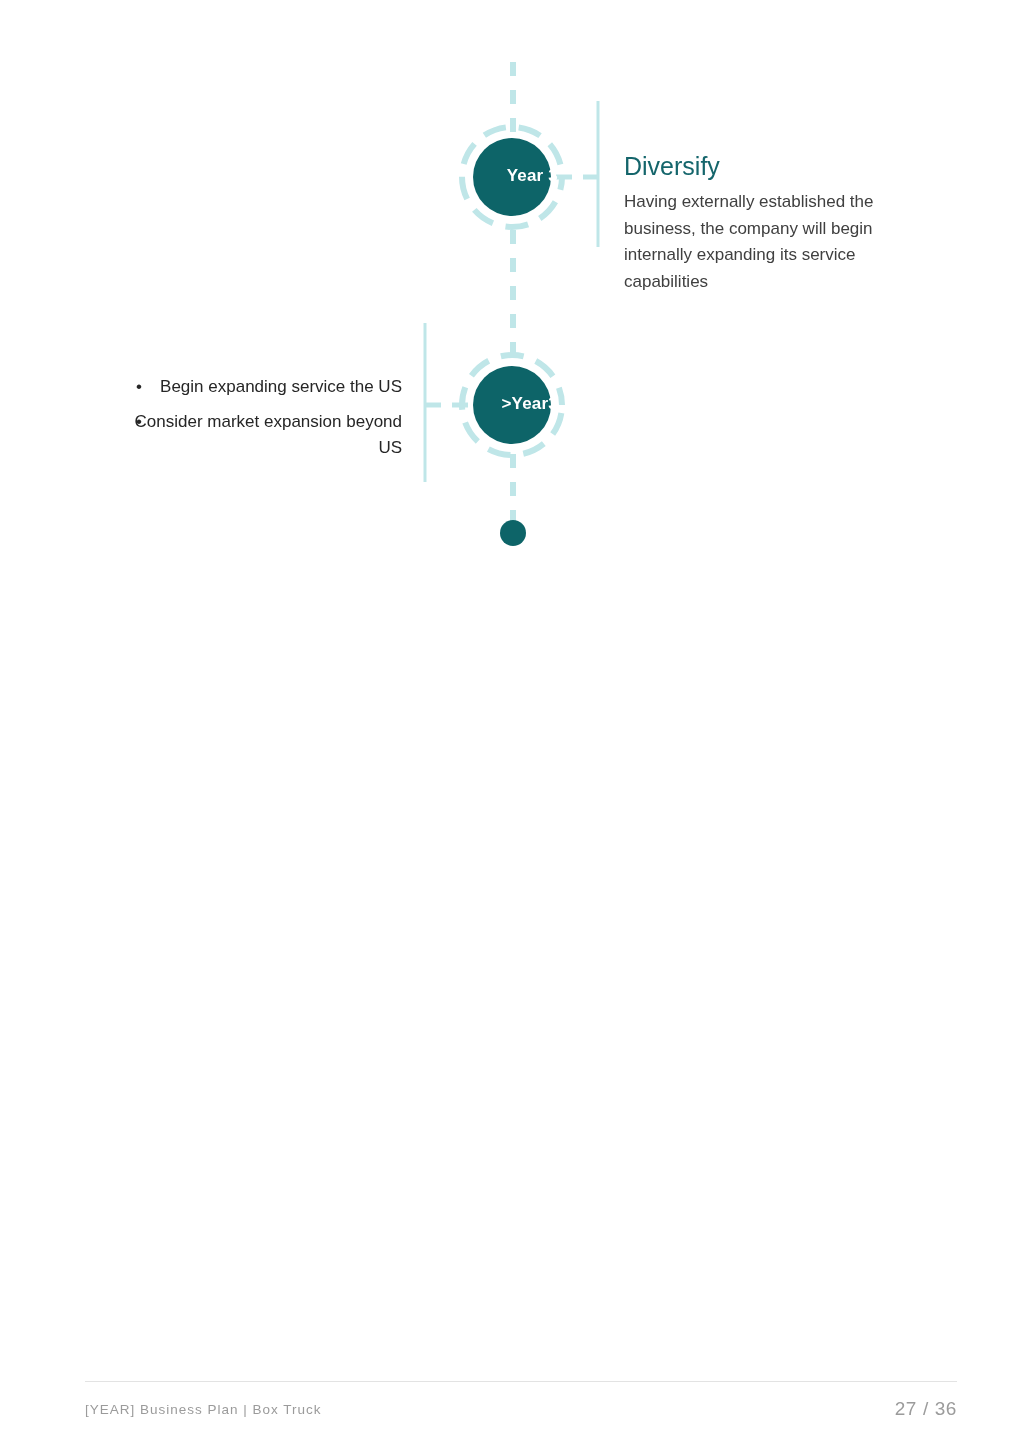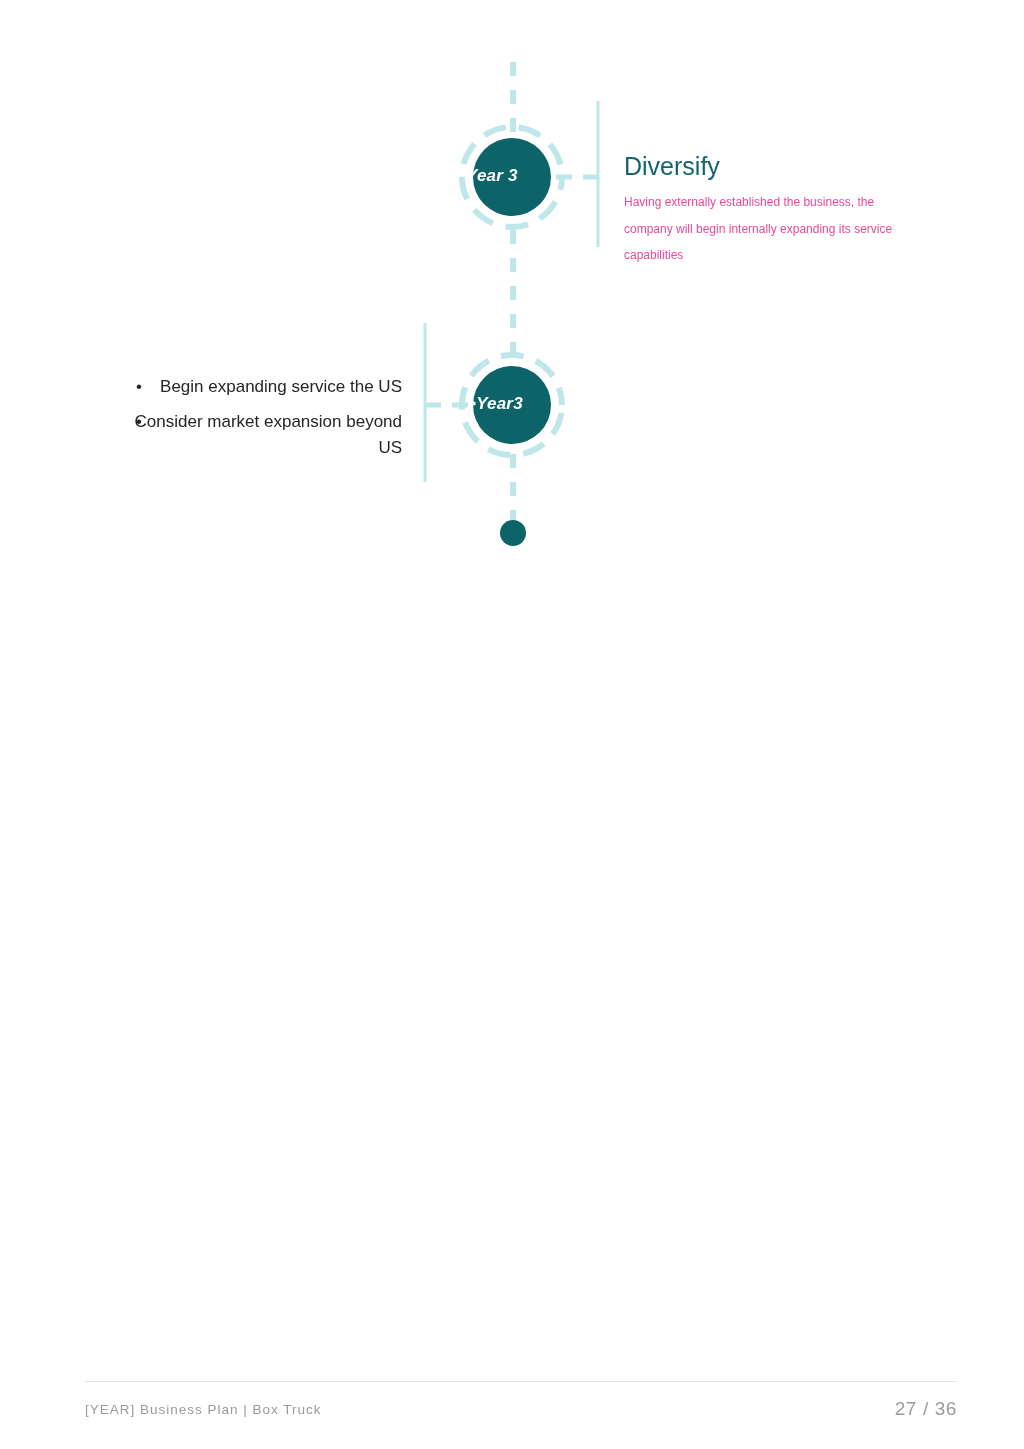--- a/index.html
+++ b/index.html
@@ -34,22 +34,21 @@
   }
 
   
   .node-label {
     position: absolute;
     color: #ffffff;
     font-weight: bold;
     font-size: 17px;
     letter-spacing: 0.2px;
     white-space: nowrap;
-    text-align: left;
-    font-style: italic;
+    text-align: right;
   }
   .node-year3 {
     left: 466px;
     top: 166px;
     width: 92px;
   }
   .node-beyond {
     left: 466px;
     top: 394px;
     width: 92px;
@@ -61,22 +60,22 @@
     margin-top: 48px;
   }
   .block-heading {
     color: #14656b;
     font-size: 25px;
     font-weight: normal;
     line-height: 1.2;
     margin: 0 0 8px 0;
   }
   .block-body {
-    color: #ec4899;
-    font-size: 12px;
+    color: #404040;
+    font-size: 17px;
     line-height: 26.5px;
     margin: 0;
   }
 
   
   .block-diversify {
     left: 624px;
     top: 103px;
     width: 292px;
     text-align: left;

